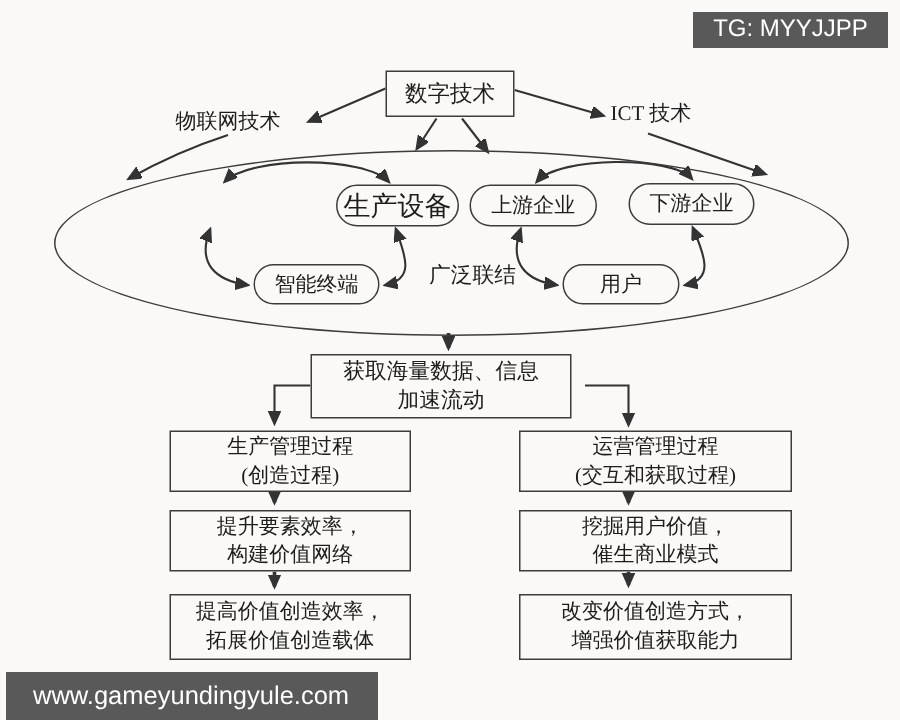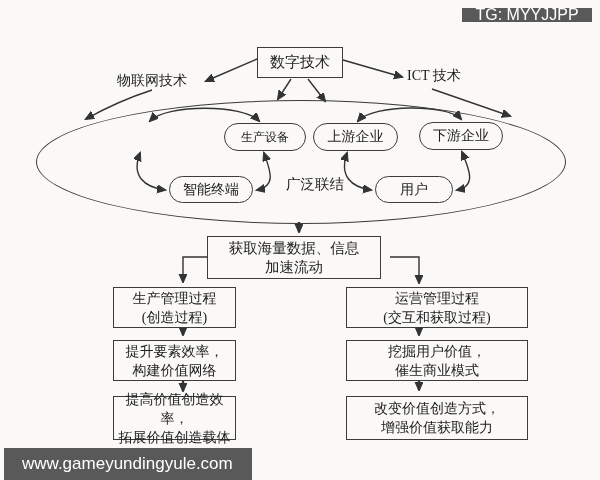--- a/index.html
+++ b/index.html
@@ -23,49 +23,49 @@
   svg.connectors .ah{fill:var(--line);}
   .abs{position:absolute;box-sizing:border-box;}
   .box{
     border:1.5px solid #3c3c3c;color:var(--ink);
     display:flex;flex-direction:column;align-items:center;justify-content:center;
     text-align:center;background:var(--canvas-bg);
   }
   .stadium{border-radius:15px;}
   .root-box{left:257px;top:47px;width:86px;height:31px;font-size:15px;}
   .node-product{left:106px;top:123px;width:74px;height:28px;font-size:14px;}
-  .node-equipment{left:224px;top:123px;width:82px;height:28px;font-size:12px;}
+  .node-equipment{left:224px;top:123px;width:82px;height:28px;font-size:18px;}
   .node-upstream{left:313px;top:123px;width:85px;height:28px;font-size:14px;}
   .node-downstream{left:419px;top:122px;width:84px;height:28px;font-size:14px;}
   .node-terminal{left:169px;top:176px;width:84px;height:27px;font-size:14px;}
   .node-user{left:375px;top:176px;width:78px;height:27px;font-size:14px;}
   .data-box{left:207px;top:236px;width:174px;height:43px;font-size:14.5px;line-height:19px;}
   .col-box{font-size:14px;line-height:19px;}
-  .lc{left:113px;width:123px;}
+  .lc{left:113px;width:161px;}
   .rc{left:346px;width:182px;}
   .row1{top:287px;height:41px;}
   .row2{top:340px;height:41px;}
   .row3{top:396px;height:44px;}
   .ellipse{
     left:36px;top:100px;width:530px;height:124px;
     border:1.4px solid #3c3c3c;border-radius:50%;background:transparent;
   }
   .free-label{color:var(--ink);white-space:nowrap;}
   .iot-label{left:117px;top:72px;font-size:14px;}
   .ict-label{left:407px;top:67px;font-size:14px;}
   .ellipse-label{
     left:268px;top:175px;width:94px;text-align:center;
     font-size:14.5px;line-height:19px;color:var(--ink);
   }
   .badge{
     background:var(--badge-bg);color:var(--badge-text);
     font-family:"Liberation Sans","DejaVu Sans",sans-serif;
     display:flex;align-items:center;
   }
-  .badge-top{left:462px;top:8px;width:130px;height:14px;font-size:16px;justify-content:center;}
+  .badge-top{left:462px;top:8px;width:130px;height:24px;font-size:16px;justify-content:center;}
   .badge-bottom{left:4px;top:448px;width:248px;height:32px;font-size:17px;padding-left:18px;}
 </style>
 </head>
 <body>
 
 <div class="canvas">
 
   <svg class="connectors" viewBox="0 0 600 480" aria-hidden="true">
     <defs>
       <marker id="ahE" markerUnits="userSpaceOnUse" markerWidth="10" markerHeight="9" refX="8" refY="4" orient="auto">

